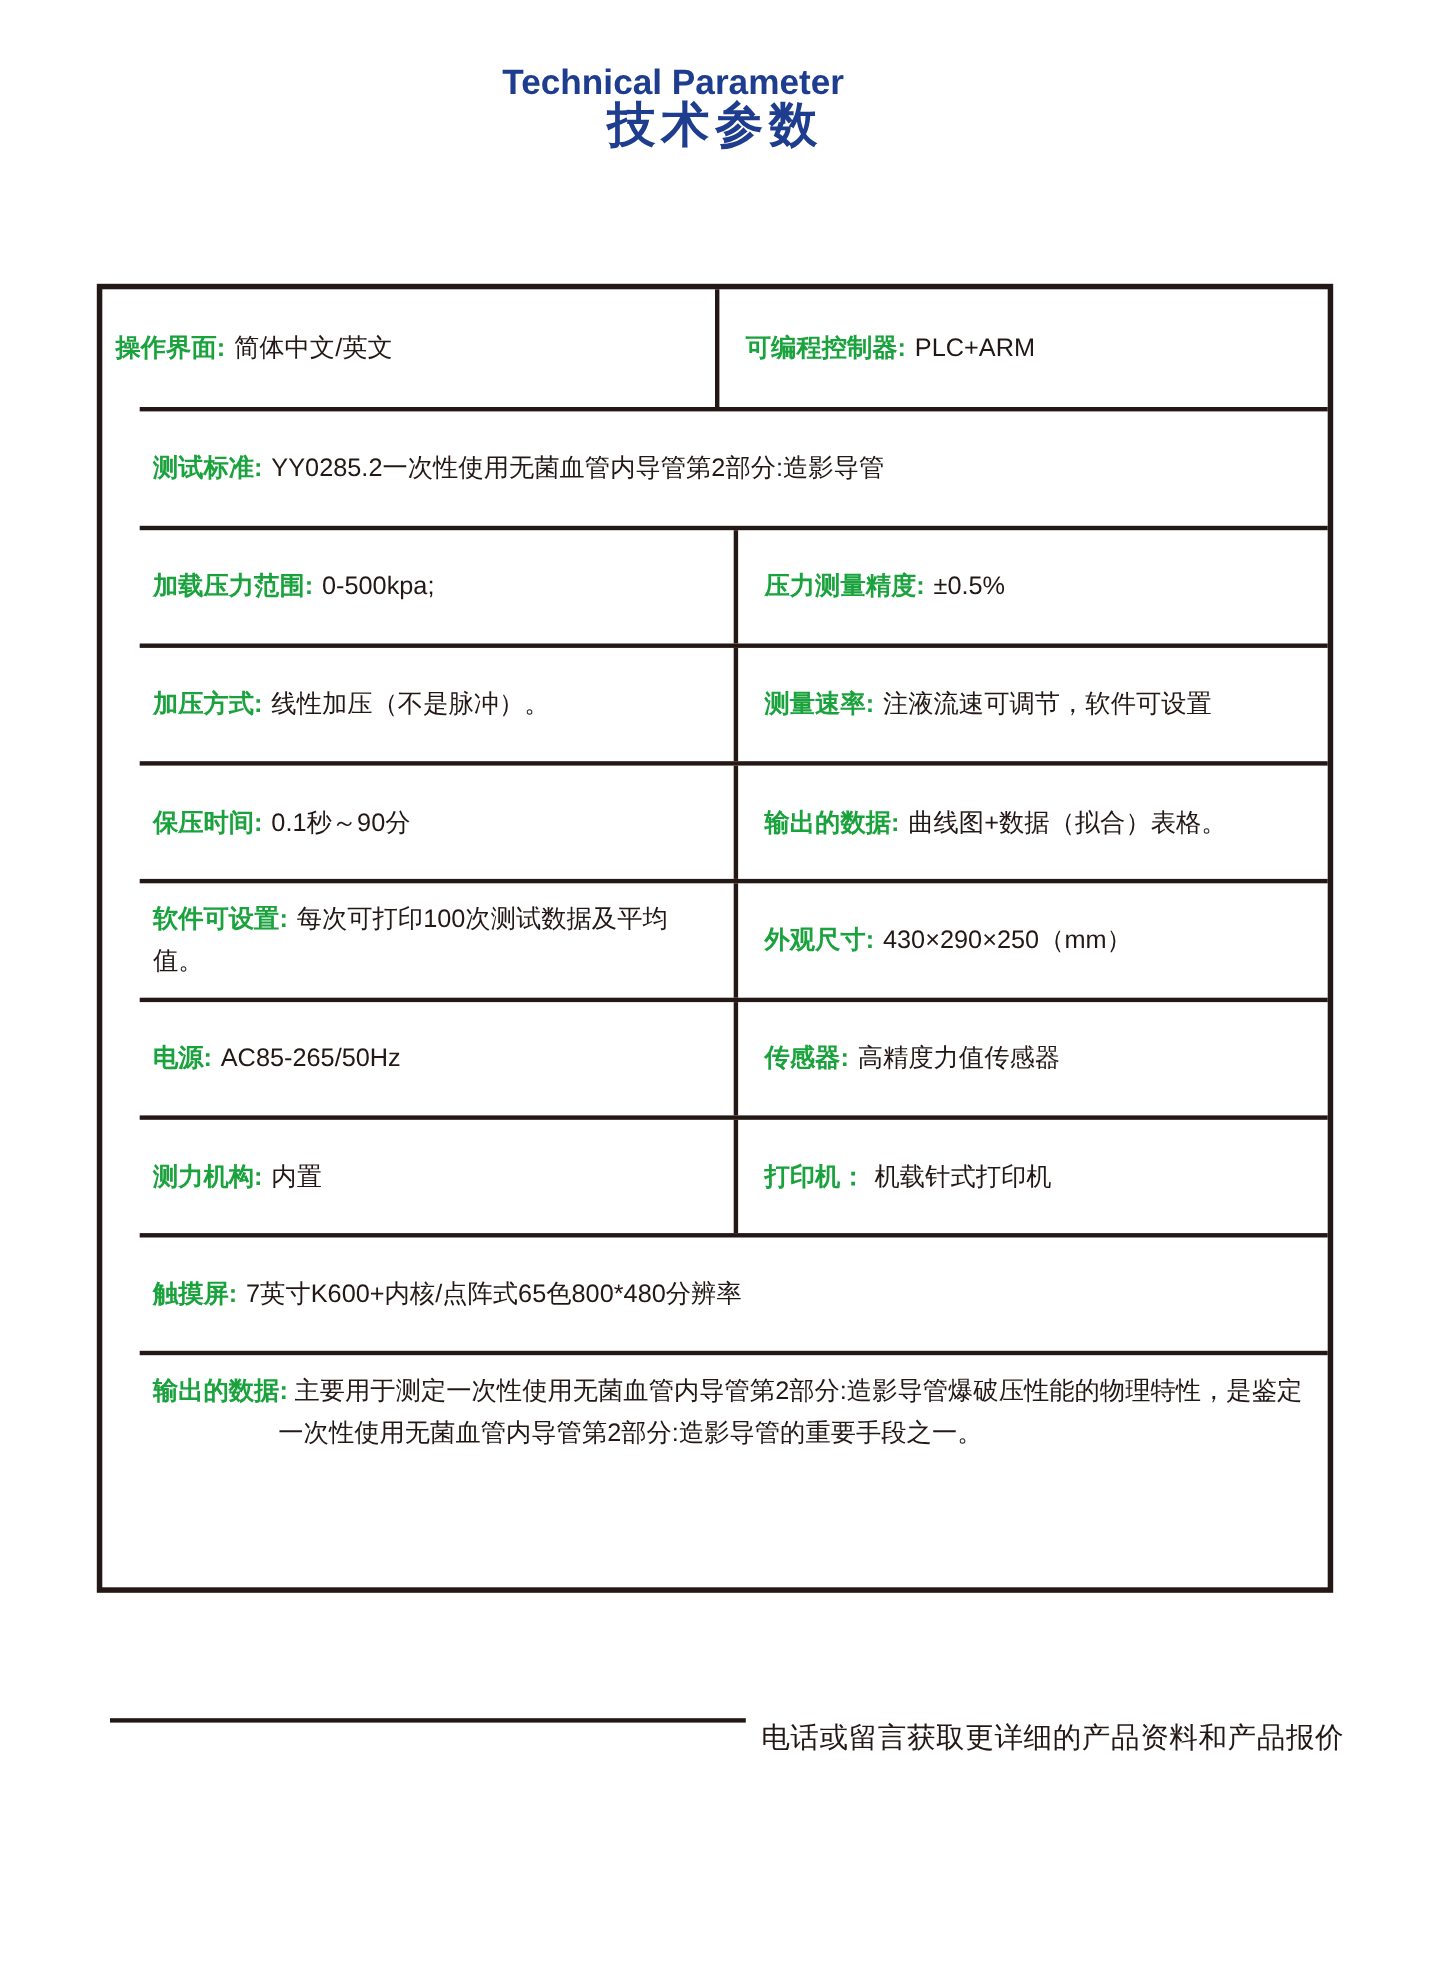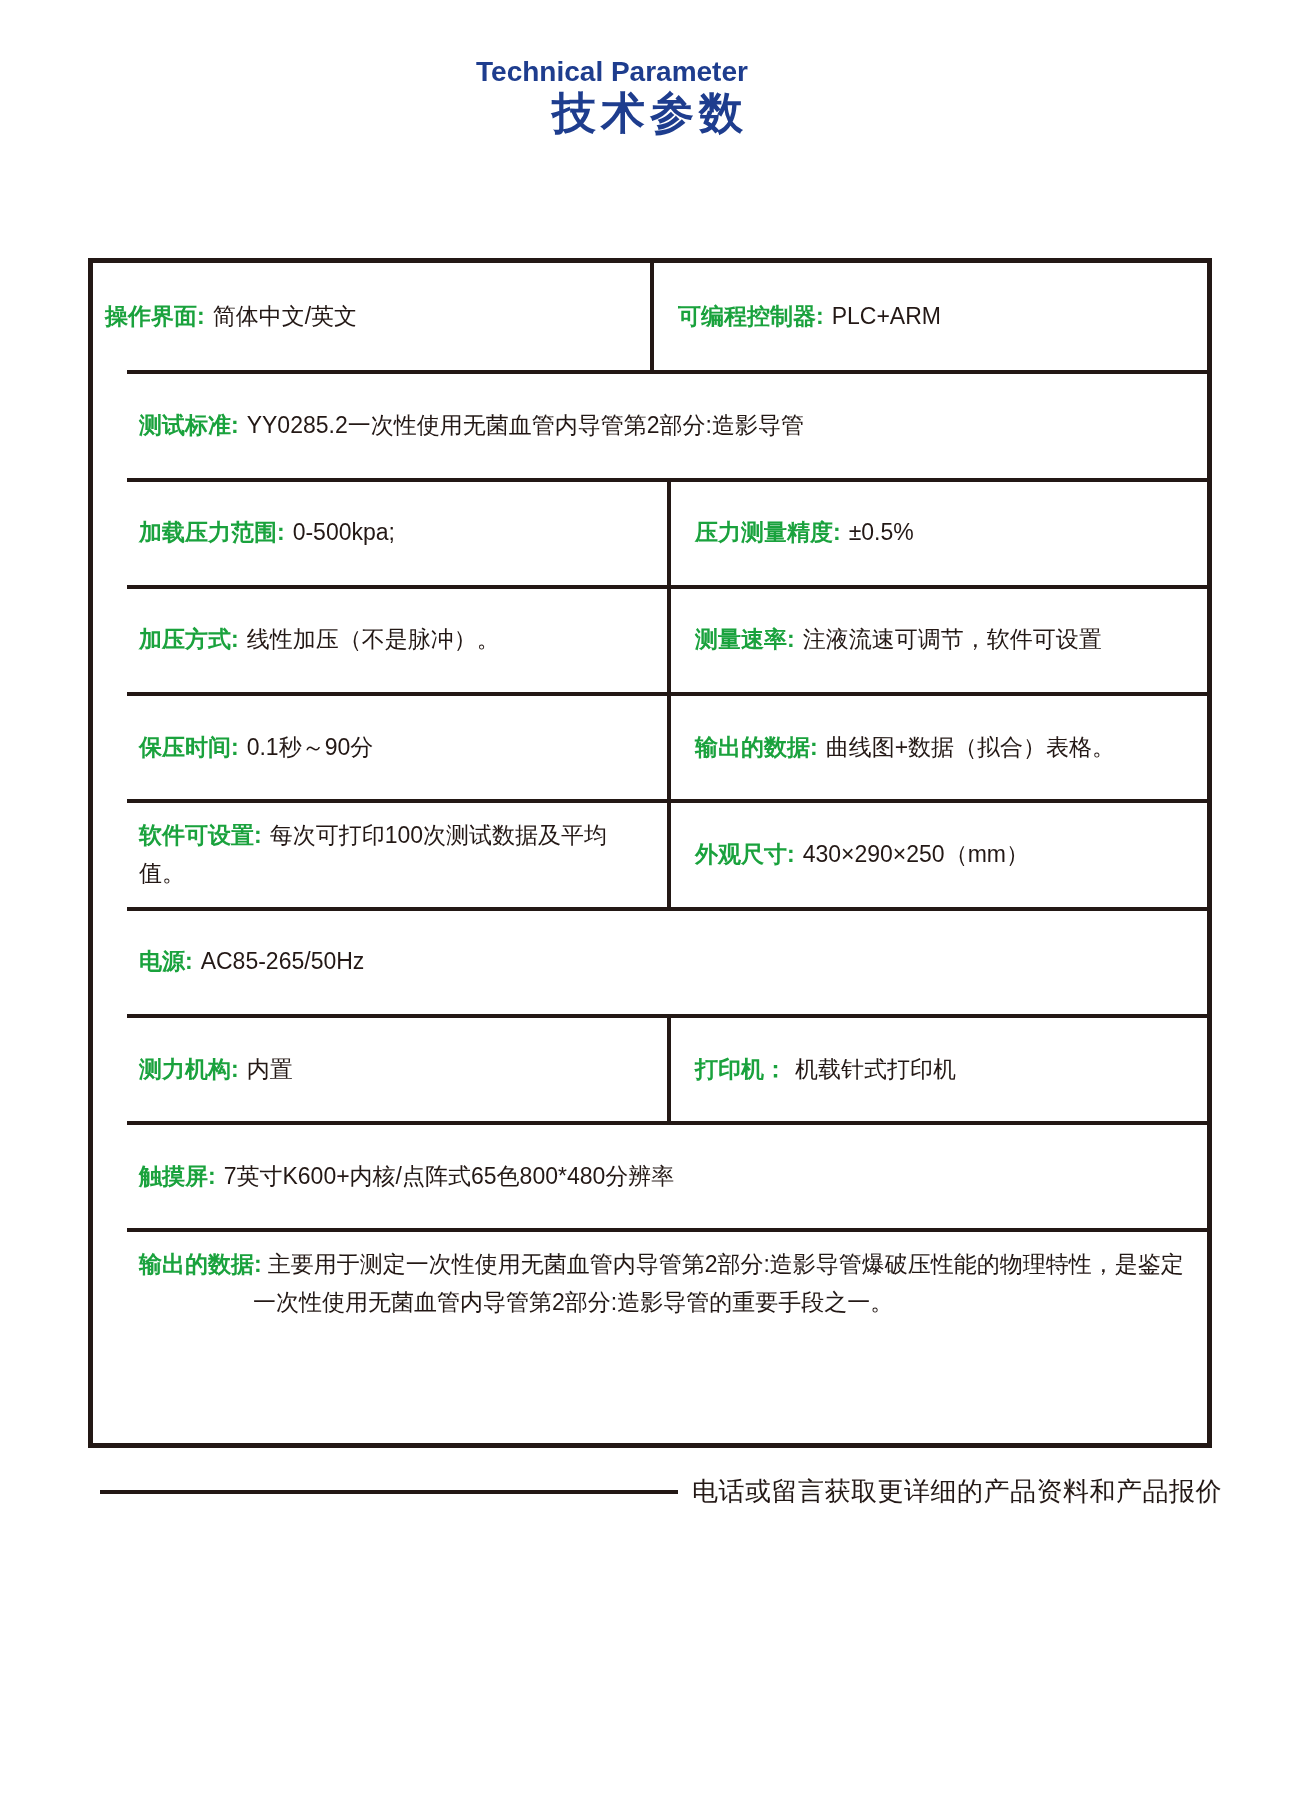--- a/index.html
+++ b/index.html
@@ -16,21 +16,21 @@
     --accent-blue: #1e3d8e;
     --label-green: #1aa23d;
   }
 
   .subtitle {
     position: absolute;
     top: 56px;
     left: 0;
     width: 1224px;
     text-align: center;
-    font-size: 28px;
+    font-size: 32px;
     font-weight: bold;
     color: var(--accent-blue);
     letter-spacing: 0px;
   }
 
   .title {
     position: absolute;
     top: 84px;
     left: 0;
     width: 1300px;
@@ -87,24 +87,24 @@
   
   .row.hang .cell-text {
     padding-left: 114px;
     text-indent: -114px;
   }
   .row.hang .value { margin-left: 6px; }
 
   .footer {
     position: absolute;
     left: 100px;
-    top: 1474px;
+    top: 1562px;
     width: 1112px;
     display: flex;
-    align-items: center;
+    align-items: flex-start;
   }
   .footer-line {
     flex: 0 0 578px;
     height: 4px;
     background: var(--ink);
     margin-right: 14px;
   }
   .footer-text {
     font-size: 26px;
     color: var(--ink);
@@ -164,20 +164,23 @@
           <p class="cell-text"><span class="label">软件可设置:</span><span class="value">每次可打印100次测试数据及平均值。</span></p>
         </div>
         <div class="cell">
           <p class="cell-text"><span class="label">外观尺寸:</span><span class="value">430×290×250（mm）</span></p>
         </div>
       </div>
       <div class="row double">
         <div class="cell">
           <p class="cell-text"><span class="label">电源:</span><span class="value">AC85-265/50Hz</span></p>
         </div>
+        <div class="cell">
+          <p class="cell-text"><span class="label">传感器:</span><span class="value">高精度力值传感器</span></p>
+        </div>
       </div>
       <div class="row double">
         <div class="cell">
           <p class="cell-text"><span class="label">测力机构:</span><span class="value">内置</span></p>
         </div>
         <div class="cell">
           <p class="cell-text"><span class="label">打印机：</span><span class="value">机载针式打印机</span></p>
         </div>
       </div>
       <div class="row full">

